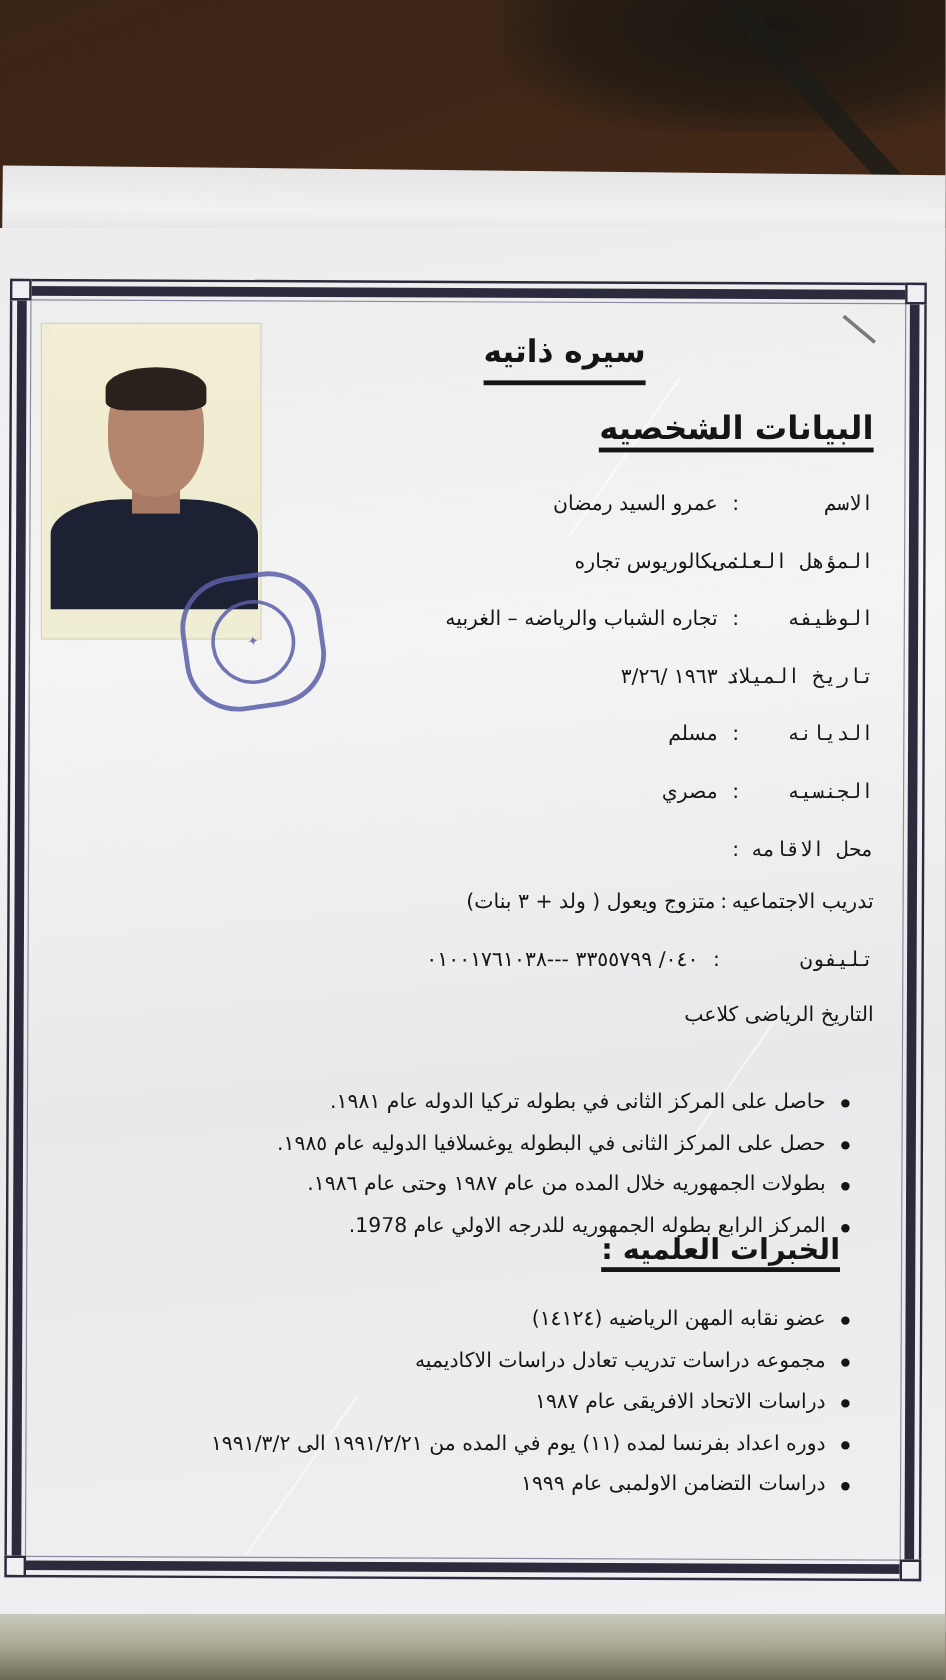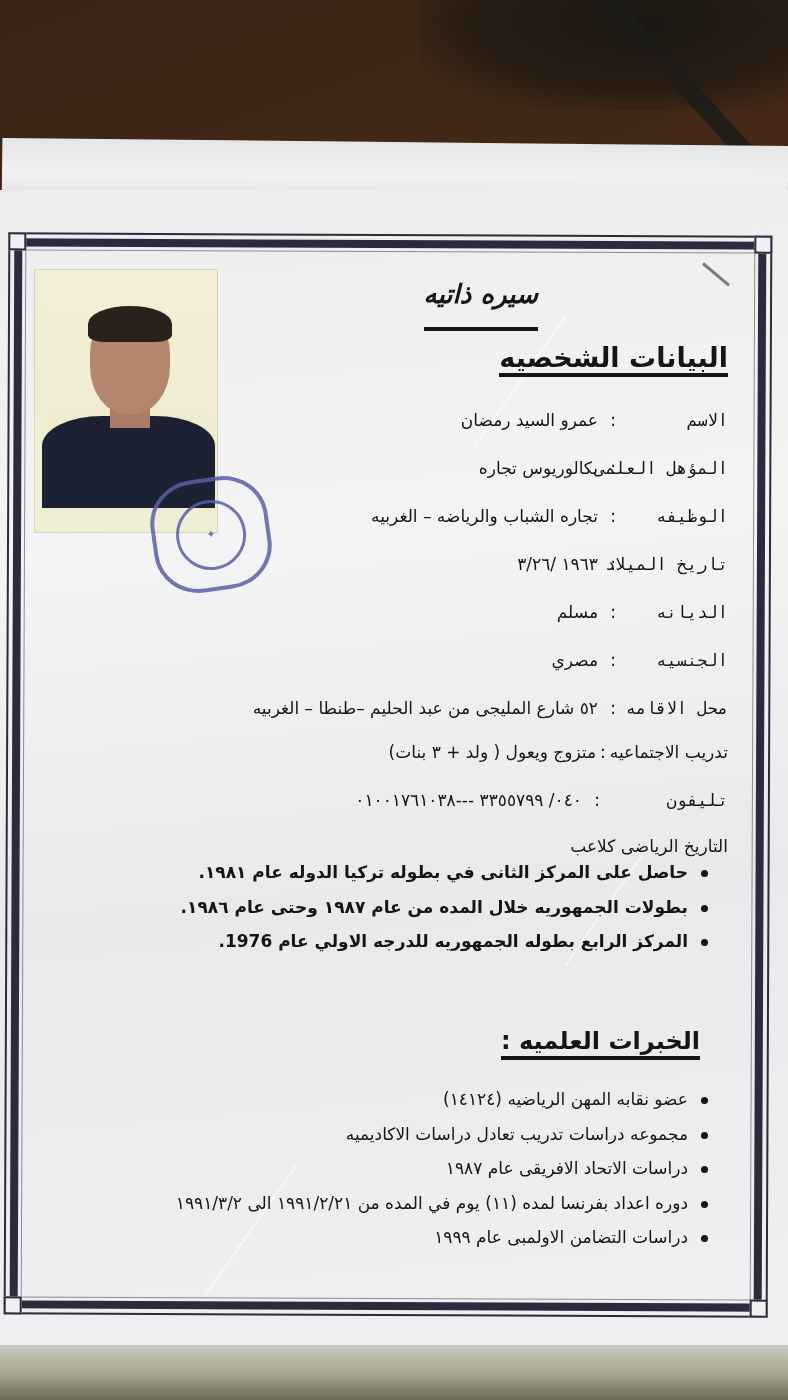--- a/index.html
+++ b/index.html
@@ -82,21 +82,21 @@
       font-size: 11px; font-weight: bold;
     }
 
     .content {
       position: absolute; right: 60px; top: 280px; width: 690px;
       direction: rtl; text-align: right; color: #151515;
       font-family: "DejaVu Sans", sans-serif;
     }
     .title {
       position: absolute; right: 190px; top: 0; font-size: 26px; font-weight: bold;
-      border-bottom: 4px solid #151515; padding-bottom: 18px; line-height: 1.1; font-style: italic;
+      border-bottom: 4px solid #151515; padding-bottom: 8px; line-height: 1.1;
     }
     .section-title {
       position: absolute; font-size: 27px; font-weight: bold;
       border-bottom: 4px solid #151515; line-height: 1.15; padding-bottom: 0;
     }
     .sec-personal { right: 0; top: 62px; margin-left: 25px; }
     .sec-exp { right: 28px; top: 748px; font-size: 24px; text-align: center; }
 
     .row { position: absolute; right: 0; font-size: 17px; white-space: nowrap; display: flex; }
     .row .label { display: inline-block; width: 112px; font-family: Liberation Mono, monospace; }
@@ -185,39 +185,39 @@
     <span>مسلم</span>
   </div>
   <div class="row" style="top:370px;">
     <span class="label">الجنسيه</span>
     <span class="colon">:</span>
     <span>مصري</span>
   </div>
   <div class="row" style="top:418px;">
     <span class="label">محل الاقامه</span>
     <span class="colon">:</span>
-    <span>٥٢ شارع المليجى من عبد الحليم –طنطا – الغربيه</span>
   </div>
   <div class="row" style="top:462px;">
     <span>تدريب الاجتماعيه</span>
     <span style="padding:0 4px;">:</span>
     <span>متزوج ويعول ( ولد + ٣ بنات)</span>
   </div>
   <div class="row" style="top:510px;">
     <span class="label" style="width:128px;">تليفون</span>
     <span class="colon">:</span>
     <span>٠٤٠/ ٣٣٥٥٧٩٩ ---٠١٠٠١٧٦١٠٣٨</span>
   </div>
 
   <div class="plain" style="top:556px;margin-left:38px;">التاريخ الرياضى كلاعب</div>
 
-  <ul class="bullets" style="top:575px;font-weight:bold;">
+  <ul class="bullets" style="top:621px;">
     <li>حاصل على المركز الثانى في بطوله تركيا الدوله عام ١٩٨١.</li>
+    <li>حصل على المركز الثانى في البطوله يوغسلافيا الدوليه عام ١٩٨٥.</li>
     <li>بطولات الجمهوريه خلال المده من عام ١٩٨٧ وحتى عام ١٩٨٦.</li>
-    <li>المركز الرابع بطوله الجمهوريه للدرجه الاولي عام 1976.</li>
+    <li>المركز الرابع بطوله الجمهوريه للدرجه الاولي عام 1978.</li>
   </ul>
 
   <div class="section-title sec-exp">الخبرات العلميه :</div>
 
   <ul class="bullets" style="top:802px;">
     <li>عضو نقابه المهن الرياضيه (١٤١٢٤)</li>
     <li>مجموعه دراسات تدريب تعادل دراسات الاكاديميه</li>
     <li>دراسات الاتحاد الافريقى عام ١٩٨٧</li>
     <li>دوره اعداد بفرنسا لمده (١١) يوم في المده من ١٩٩١/٢/٢١ الى ١٩٩١/٣/٢</li>
     <li>دراسات التضامن الاولمبى عام ١٩٩٩</li>

